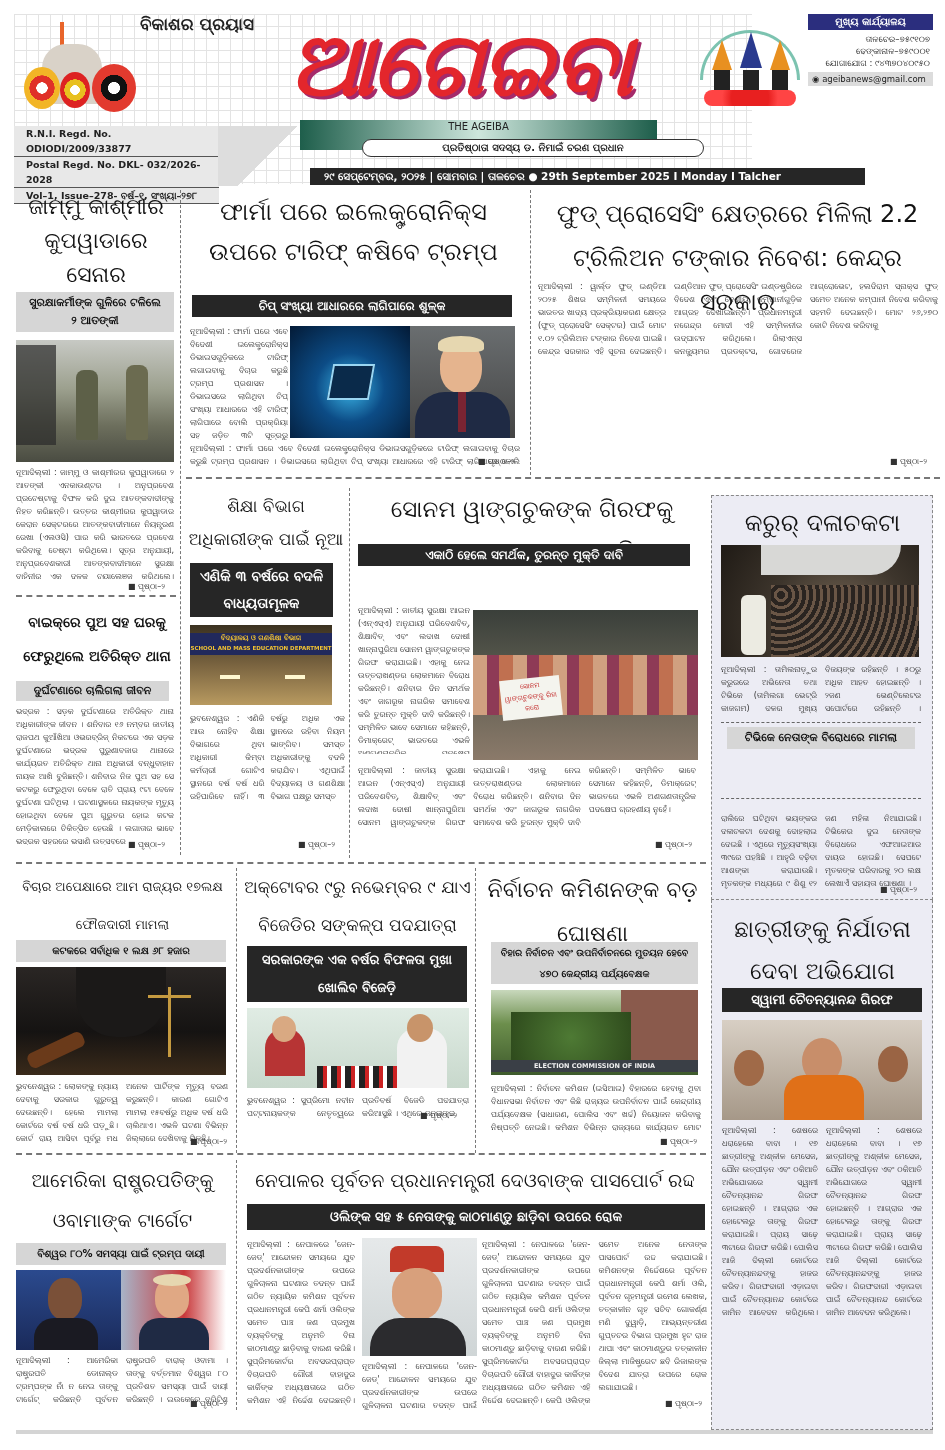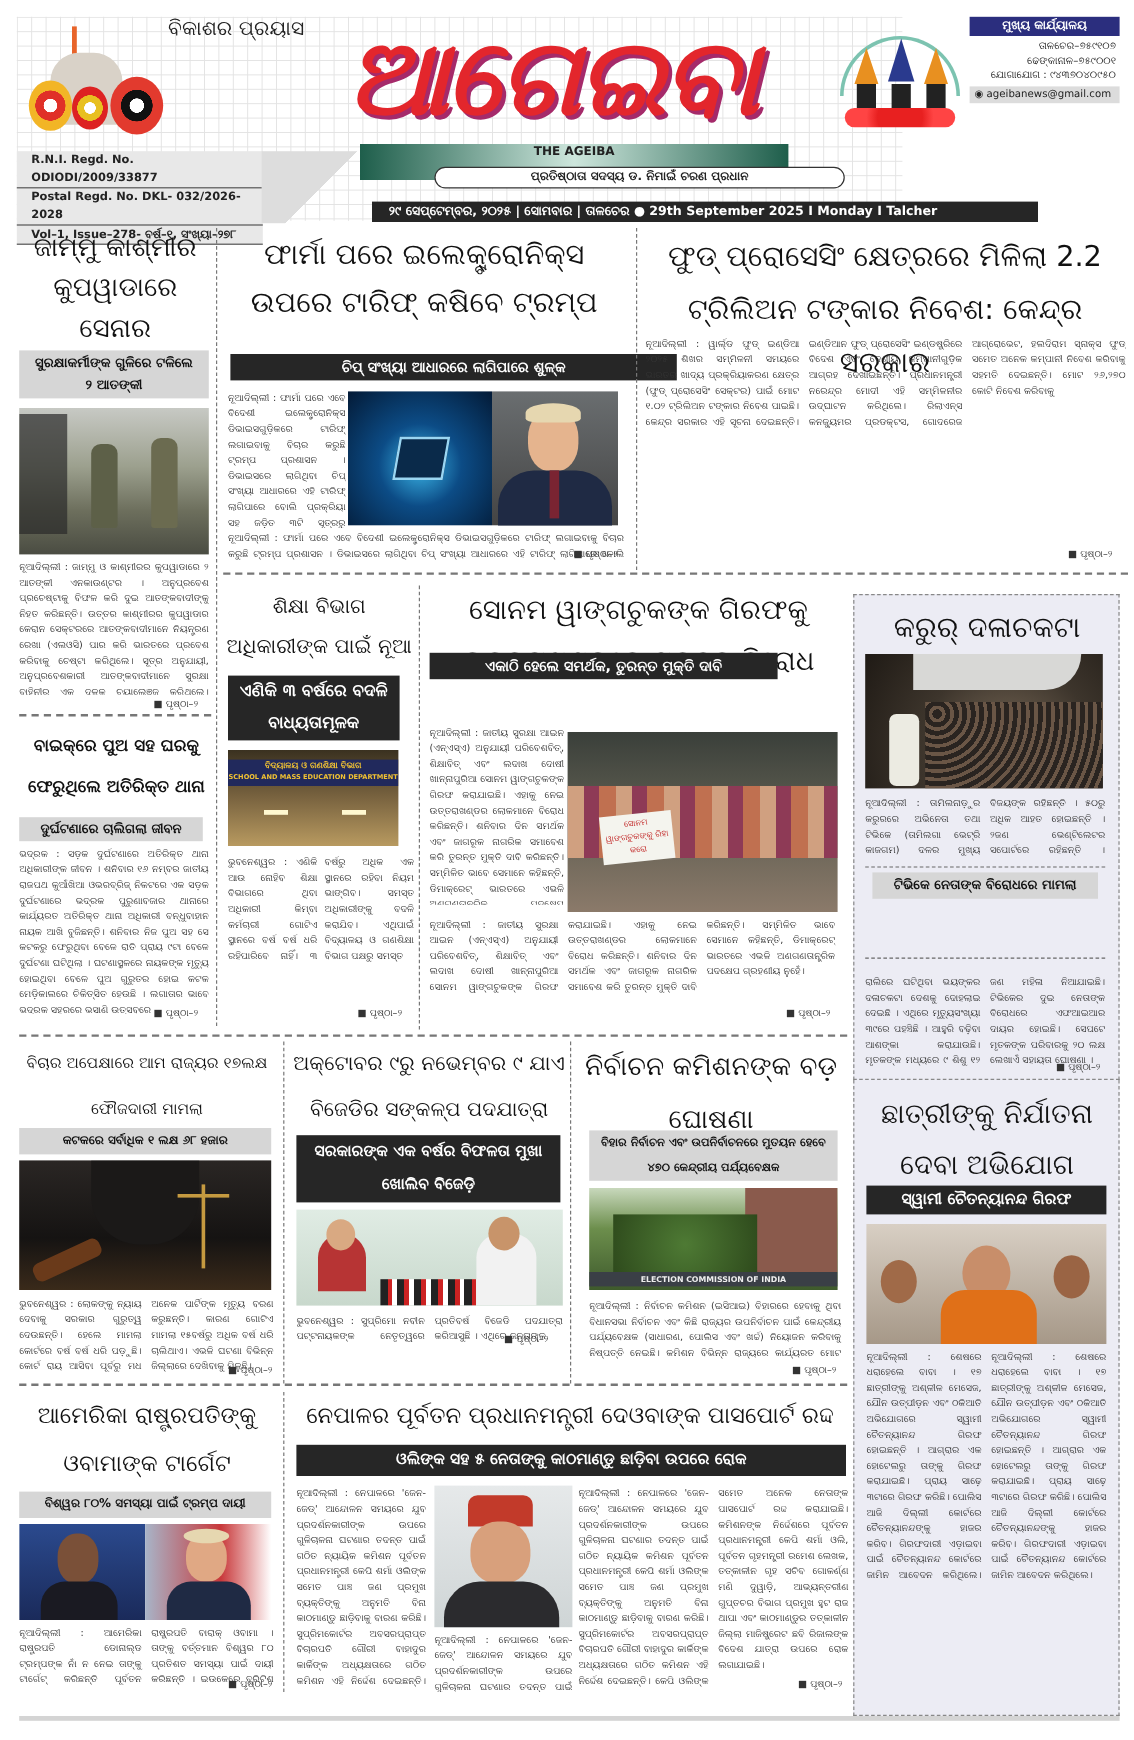--- a/index.html
+++ b/index.html
@@ -1,23 +1,23 @@
 <!DOCTYPE html>
 <html><head>
 <meta charset="utf-8">
 <style>
 *{box-sizing:border-box;margin:0;padding:0}
 body{width:945px;height:1450px;background:#fff;font-family:"DejaVu Sans",sans-serif;color:#222;position:relative;overflow:hidden}
 .abs{position:absolute}
 .grid{background-color:#fff;background-image:linear-gradient(#e3e3e3 1px,transparent 1px),linear-gradient(90deg,#e3e3e3 1px,transparent 1px);background-size:12px 12px}
 .masthead{left:14px;top:14px;width:738px;height:170px}
 .idol{border-radius:50%}
-.tagline{left:140px;top:14px;font-size:18px;font-weight:normal;color:#222}
+.tagline{left:140px;top:14px;font-size:18px;font-weight:bold;color:#222}
 .logo{left:250px;top:10px;width:420px;height:110px;font-size:88px;font-weight:bold;color:#e3262c;font-style:italic;letter-spacing:-2px;text-shadow:3px 3px 0 #a52a6a;line-height:110px;text-align:center}
-.eng-band{left:300px;top:120px;width:357px;height:30px;background:linear-gradient(90deg,#1e5e4b,#cde6dc,#1e5e4b);font-size:10px;font-weight:bold;text-align:center;line-height:14px;color:#222}
+.eng-band{left:300px;top:120px;width:357px;height:30px;background:linear-gradient(90deg,#1e5e4b,#cde6dc,#1e5e4b);font-size:10px;font-weight:normal;text-align:center;line-height:14px;color:#222}
 .founder{left:362px;top:139px;width:342px;height:18px;border:1px solid #333;border-radius:9px;font-size:10px;font-weight:bold;text-align:center;line-height:16px;background:#fff}
 .reg{left:14px;top:126px;width:205px;font-size:9.5px;font-weight:bold;line-height:15px;background:#e8e8e8}
 .reg div{border-bottom:1px solid #555;padding-left:12px}
 .dateband{left:310px;top:168px;width:555px;height:17px;background:#262626;color:#fff;font-size:10.5px;font-weight:bold;line-height:17px;padding-left:14px}
 .right-box{left:808px;top:14px;width:125px}
 .rb-top{background:#f6d3e3;font-size:8.5px;line-height:13px;text-align:center;padding:5px 3px;color:#333}
 .rb-band{background:#2b2e7e;color:#fff;font-size:10px;font-weight:bold;text-align:center;height:16px;line-height:16px}
 .rb-addr{background:#fff;font-size:8.5px;text-align:right;line-height:12px;padding:3px}
 .rb-mail{background:#dcdcdc;font-size:8.5px;height:14px;line-height:14px;padding-left:4px}
 .hl{font-weight:normal;color:#111;text-align:center;line-height:1.45}
@@ -84,21 +84,21 @@
   <div class="abs" style="left:0;top:5px;width:40px;height:100px;background:#2a2a2a;opacity:.7"></div>
   <div class="abs" style="left:60px;top:30px;width:22px;height:70px;background:#5d6048;border-radius:8px 8px 2px 2px"></div>
   <div class="abs" style="left:110px;top:25px;width:22px;height:75px;background:#6b6b50;border-radius:8px 8px 2px 2px"></div>
 </div>
 <div class="abs body-text" style="left:16px;top:466px;width:158px;height:113px;overflow:hidden"><span>ନୂଆଦିଲ୍ଲୀ : ଜାମ୍ମୁ ଓ କାଶ୍ମୀରର କୁପୱାଡାରେ ୨ ଆତଙ୍କୀ ଏନକାଉଣ୍ଟର । ଅନୁପ୍ରବେଶ ପ୍ରଚେଷ୍ଟାକୁ ବିଫଳ କରି ଦୁଇ ଆତଙ୍କବାଦୀଙ୍କୁ ନିହତ କରିଛନ୍ତି। ଉତ୍ତର କାଶ୍ମୀରର କୁପୱାଡାର କେରାନ ସେକ୍ଟରରେ ଆତଙ୍କବାଦୀମାନେ ନିୟନ୍ତ୍ରଣ ରେଖା (ଏଲଓସି) ପାର କରି ଭାରତରେ ପ୍ରବେଶ କରିବାକୁ ଚେଷ୍ଟା କରିଥିଲେ। ସୂତ୍ର ଅନୁଯାୟୀ, ଅନୁପ୍ରବେଶକାରୀ ଆତଙ୍କବାଦୀମାନେ ସୁରକ୍ଷା ବାହିନୀର ଏକ ଦଳକୁ ଚ୍ୟାଲେଞ୍ଜ କରିଥିଲେ। ଆତଙ୍କବାଦୀମାନଙ୍କୁ ରୋକିବା ପାଇଁ ସୁରକ୍ଷା ବାହିନୀ ଗୁଳି ଚଳାଇଥିଲେ, ସେଥିରେ</span></div>
 <div class="abs body-text pg-ref" style="left:128px;top:580px;width:50px">ପୃଷ୍ଠା–୨</div>
 
 <div class="abs vrule" style="left:180px;top:190px;height:665px"></div>
 
 <div class="abs hl" style="left:186px;top:192px;width:335px;font-size:24px;line-height:40px">ଫାର୍ମା ପରେ ଇଲେକ୍ଟ୍ରୋନିକ୍ସ ଉପରେ ଟାରିଫ୍ କଷିବେ ଟ୍ରମ୍ପ</div>
-<div class="abs sub-dark" style="left:192px;top:295px;width:372px;height:22px;font-size:12px;line-height:22px">ଚିପ୍ ସଂଖ୍ୟା ଆଧାରରେ ଲାଗିପାରେ ଶୁଳ୍କ</div>
+<div class="abs sub-dark" style="left:192px;top:295px;width:320px;height:22px;font-size:12px;line-height:22px">ଚିପ୍ ସଂଖ୍ୟା ଆଧାରରେ ଲାଗିପାରେ ଶୁଳ୍କ</div>
 <div class="abs body-text" style="left:190px;top:325px;width:98px;height:115px;overflow:hidden"><span>ନୂଆଦିଲ୍ଲୀ : ଫାର୍ମା ପରେ ଏବେ ବିଦେଶୀ ଇଲେକ୍ଟ୍ରୋନିକ୍ସ ଡିଭାଇସଗୁଡ଼ିକରେ ଟାରିଫ୍ ଲଗାଇବାକୁ ବିଚାର କରୁଛି ଟ୍ରମ୍ପ ପ୍ରଶାସନ । ଡିଭାଇସରେ ଲାଗିଥିବା ଚିପ୍ ସଂଖ୍ୟା ଆଧାରରେ ଏହି ଟାରିଫ୍ ଲାଗିପାରେ ବୋଲି ପ୍ରକ୍ରିୟା ସହ ଜଡ଼ିତ ୩ଟି ସୂତ୍ରରୁ ଜଣାପଡ଼ିଛି। ଆମେରିକା ରାଷ୍ଟ୍ରପତି ଡୋନାଲ୍ଡ ଟ୍ରମ୍ପ ଚାହାନ୍ତି, କମ୍ପାନିଗୁଡ଼ିକ ନିଜ ନିଜର ଉତ୍ପାଦନ ୟୁନିଟ୍‌ଗୁଡ଼ିକୁ ଆମେରିକାକୁ ସ୍ଥାନାନ୍ତର କରନ୍ତୁ। ସୂତ୍ର ଅନୁସାରେ, ପ୍ରଡକ୍ଟରେ ବ୍ୟବହୃତ ଚିପ୍ କଣ୍ଟେଣ୍ଟର ମୋଟ ମୂଲ୍ୟର ୧%</span></div>
 <div class="abs photo" style="left:290px;top:326px;width:225px;height:112px;display:flex">
   <div style="width:120px;height:112px;background:radial-gradient(circle at 50% 55%,#3bb6e8 0%,#0c4c86 40%,#031a36 100%);position:relative">
     <div class="abs" style="left:40px;top:38px;width:42px;height:36px;background:#0a2a4a;border:2px solid #9ad6f2;transform:skew(-10deg)"></div>
   </div>
   <div style="width:105px;height:112px;background:linear-gradient(180deg,#6a6e70,#444);position:relative">
     <div class="abs" style="left:30px;top:15px;width:42px;height:52px;background:#e5b48e;border-radius:45%"></div>
     <div class="abs" style="left:28px;top:10px;width:46px;height:16px;background:#e6d7b0;border-radius:50% 50% 20% 20%"></div>
     <div class="abs" style="left:5px;top:66px;width:95px;height:50px;background:#1f2a44;border-radius:30px 30px 0 0"></div>
     <div class="abs" style="left:48px;top:66px;width:8px;height:40px;background:#7a2432"></div>
@@ -130,21 +130,21 @@
   </div>
   <div class="abs" style="left:30px;top:50px;width:20px;height:4px;background:#fff8d0"></div>
   <div class="abs" style="left:95px;top:50px;width:20px;height:4px;background:#fff8d0"></div>
 </div>
 <div class="abs body-text" style="left:190px;top:712px;width:155px;height:120px;overflow:hidden;column-count:2;column-gap:6px"><span>ଭୁବନେଶ୍ୱର : ଏଣିକି ଆଉ ନୋହିବ ଶିକ୍ଷା ବିଭାଗରେ ଥିବା ଅଧିକାରୀ କିମ୍ବା କର୍ମଚାରୀ ଗୋଟିଏ ସ୍ଥାନରେ ବର୍ଷ ବର୍ଷ ଧରି ରହିପାରିବେ ନାହିଁ। ୩ ବର୍ଷରୁ ଅଧିକ ଏକ ସ୍ଥାନରେ ରହିବା ନିୟମ ଭାଙ୍ଗିବ। ସମସ୍ତ ଅଧିକାରୀଙ୍କୁ ବଦଳି କରାଯିବ। ଏଥିପାଇଁ ବିଦ୍ୟାଳୟ ଓ ଗଣଶିକ୍ଷା ବିଭାଗ ପକ୍ଷରୁ ସମସ୍ତ</span></div>
 <div class="abs body-text pg-ref" style="left:298px;top:838px;width:50px">ପୃଷ୍ଠା–୨</div>
 
 <div class="abs vrule" style="left:349px;top:488px;height:370px"></div>
 
 <div class="abs hl" style="left:352px;top:488px;width:360px;font-size:23px;line-height:42px">ସୋନମ ୱାଙ୍ଗଚୁକଙ୍କ ଗିରଫକୁ ଉତ୍ତରାଖଣ୍ଡରେ ପ୍ରବଳ ବିରୋଧ</div>
-<div class="abs sub-dark" style="left:358px;top:544px;width:290px;height:22px;font-size:12px;line-height:22px">ଏକାଠି ହେଲେ ସମର୍ଥକ, ତୁରନ୍ତ ମୁକ୍ତି ଦାବି</div>
+<div class="abs sub-dark" style="left:358px;top:544px;width:332px;height:22px;font-size:12px;line-height:22px">ଏକାଠି ହେଲେ ସମର୍ଥକ, ତୁରନ୍ତ ମୁକ୍ତି ଦାବି</div>
 <div class="abs body-text" style="left:358px;top:604px;width:112px;height:150px;overflow:hidden"><span>ନୂଆଦିଲ୍ଲୀ : ଜାତୀୟ ସୁରକ୍ଷା ଆଇନ (ଏନ୍‌ଏସ୍‌ଏ) ଅନୁଯାୟୀ ପରିବେଶବିତ୍, ଶିକ୍ଷାବିତ୍ ଏବଂ ଲଦାଖ ଦୋଷୀ ଖାନ୍ନାପୁରିଆ ସୋନମ ୱାଙ୍ଗଚୁକଙ୍କ ଗିରଫ କରାଯାଇଛି। ଏହାକୁ ନେଇ ଉତ୍ତରାଖଣ୍ଡର ଲୋକମାନେ ବିରୋଧ କରିଛନ୍ତି। ଶନିବାର ଦିନ ସମର୍ଥକ ଏବଂ ଜାଗରୂକ ନାଗରିକ ସମାବେଶ କରି ତୁରନ୍ତ ମୁକ୍ତି ଦାବି କରିଛନ୍ତି। ସମ୍ମିଳିତ ଭାବେ ସେମାନେ କହିଛନ୍ତି, ଡିମାକ୍ରେଟ୍ ଭାରତରେ ଏଭଳି ଅଣଗଣତାନ୍ତ୍ରିକ ପଦକ୍ଷେପ ଗ୍ରହଣୀୟ ନୁହେଁ।</span></div>
 <div class="abs photo" style="left:473px;top:610px;width:225px;height:150px;background:linear-gradient(180deg,#3a3f3a 0%,#5a5a4e 40%,#8b7a6a 100%)">
   <div class="abs" style="left:0;top:45px;width:225px;height:60px;background:repeating-linear-gradient(90deg,#d0a080 0 14px,#8e3a56 14px 26px,#c07050 26px 40px)"></div>
   <div class="abs" style="left:28px;top:68px;width:60px;height:40px;background:#f4f4ee;color:#c02020;font-size:7px;line-height:11px;text-align:center;padding:3px;transform:rotate(-6deg)">ସୋନମ ୱାଙ୍ଗଚୁକଙ୍କୁ ରିହା କରୋ</div>
 </div>
 <div class="abs body-text" style="left:358px;top:764px;width:338px;height:80px;overflow:hidden;column-count:3;column-gap:8px"><span>ନୂଆଦିଲ୍ଲୀ : ଜାତୀୟ ସୁରକ୍ଷା ଆଇନ (ଏନ୍‌ଏସ୍‌ଏ) ଅନୁଯାୟୀ ପରିବେଶବିତ୍, ଶିକ୍ଷାବିତ୍ ଏବଂ ଲଦାଖ ଦୋଷୀ ଖାନ୍ନାପୁରିଆ ସୋନମ ୱାଙ୍ଗଚୁକଙ୍କ ଗିରଫ କରାଯାଇଛି। ଏହାକୁ ନେଇ ଉତ୍ତରାଖଣ୍ଡର ଲୋକମାନେ ବିରୋଧ କରିଛନ୍ତି। ଶନିବାର ଦିନ ସମର୍ଥକ ଏବଂ ଜାଗରୂକ ନାଗରିକ ସମାବେଶ କରି ତୁରନ୍ତ ମୁକ୍ତି ଦାବି କରିଛନ୍ତି। ସମ୍ମିଳିତ ଭାବେ ସେମାନେ କହିଛନ୍ତି, ଡିମାକ୍ରେଟ୍ ଭାରତରେ ଏଭଳି ଅଣଗଣତାନ୍ତ୍ରିକ ପଦକ୍ଷେପ ଗ୍ରହଣୀୟ ନୁହେଁ।</span></div>
 <div class="abs body-text pg-ref" style="left:655px;top:838px;width:50px">ପୃଷ୍ଠା–୨</div>
 
 <div class="abs panel" style="left:711px;top:495px;width:222px;height:405px;border:1px dashed #888"></div>
 <div class="abs hl" style="left:715px;top:503px;width:215px;font-size:24px;line-height:40px">କରୁର୍ ଦଳାଚକଟା</div>

